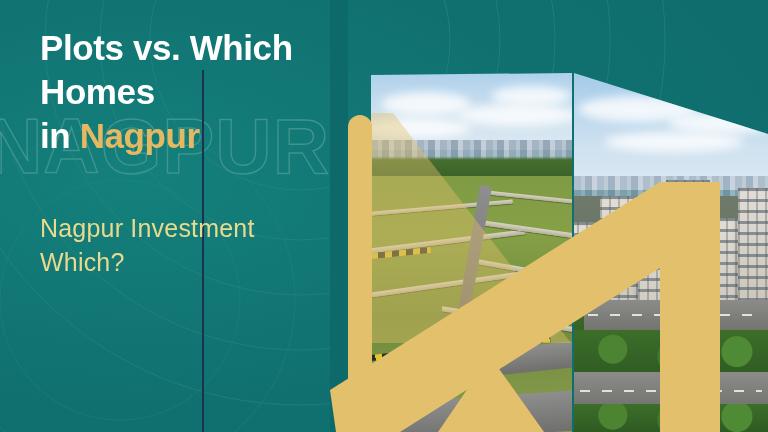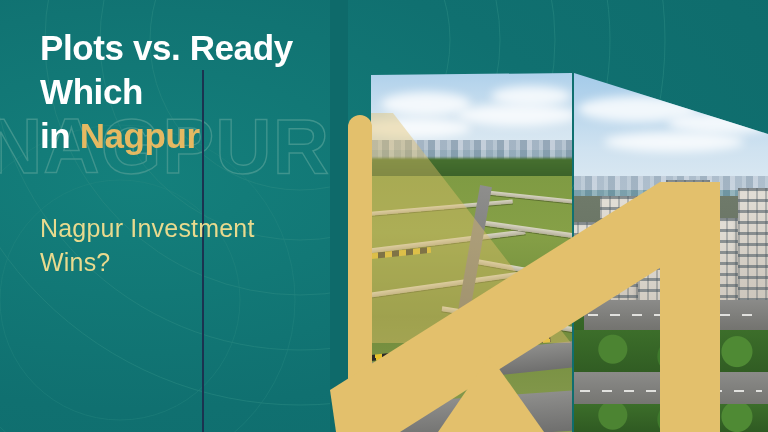--- a/index.html
+++ b/index.html
@@ -307,18 +307,18 @@
 
       <polygon fill="#e3c06c" points="6,272 0,230 330,22 390,22 390,70 70,272"></polygon>
 
       <polygon fill="#e3c06c" points="330,22 390,22 390,272 330,272"></polygon>
 
       <polygon fill="#e3c06c" points="108,272 160,196 214,272"></polygon>
     </svg>
   </div>
 
   <div class="copy">
-    <h1 class="title"><span>Plots vs. Ready Which</span><br><span>in </span><span class="accent">Nagpur</span></h1>
-  </div>
-
-  <p class="subtitle"><span>Nagpur Investment</span><br><span>Wins?</span></p>
+    <h1 class="title"><span>Plots vs. Which Homes</span><br><span>in </span><span class="accent">Nagpur</span></h1>
+  </div>
+
+  <p class="subtitle"><span>Nagpur Investment</span><br><span>Which?</span></p>
 
 </div>
 
 </body></html>

